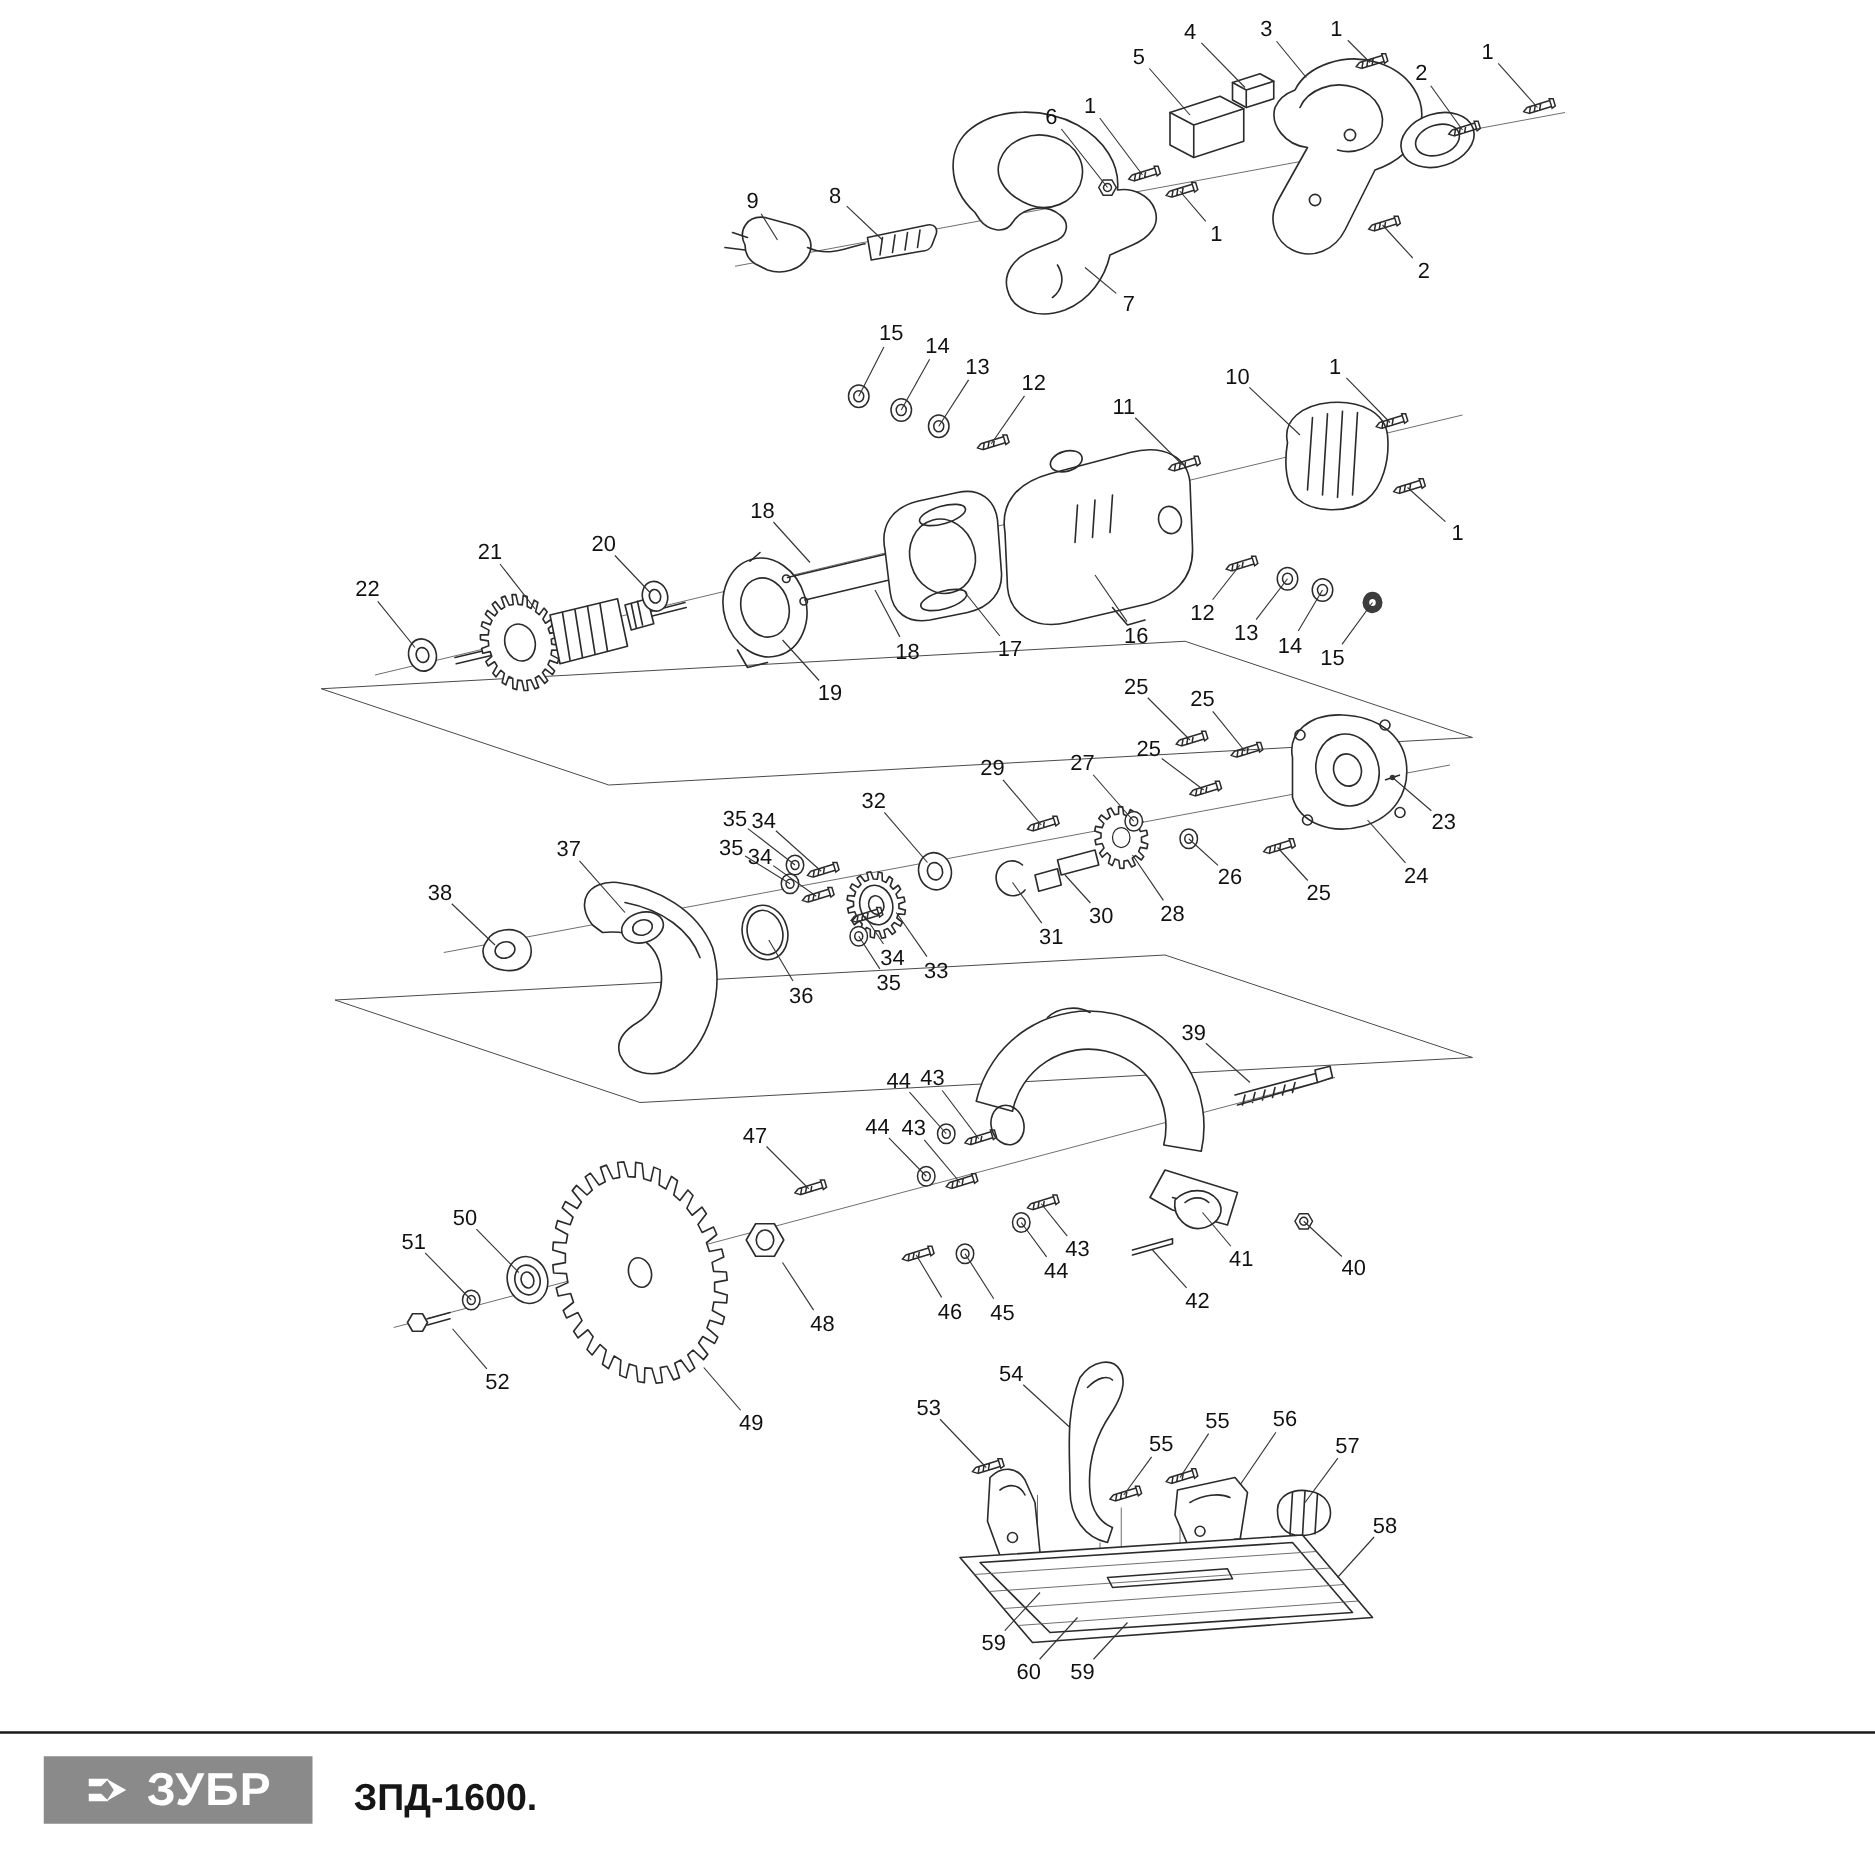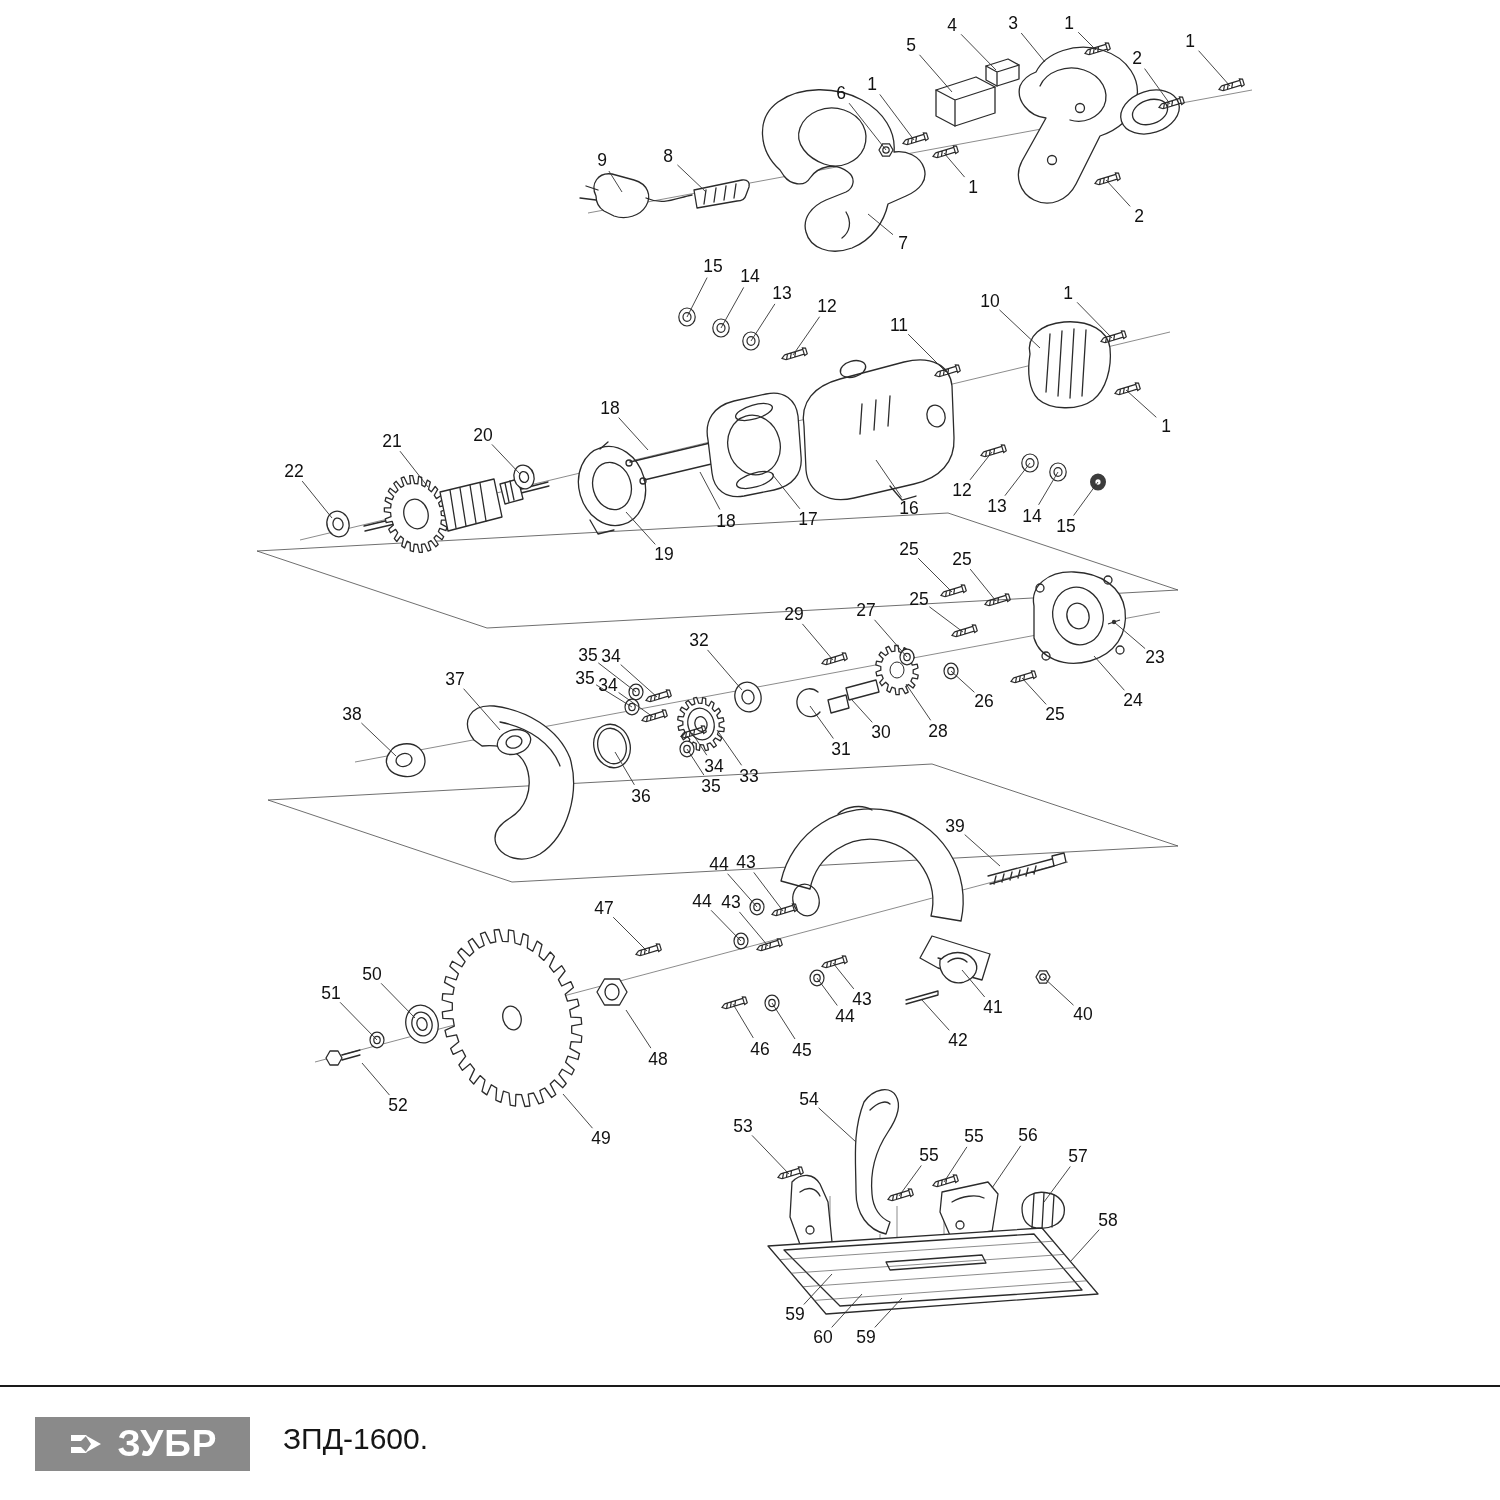--- a/index.html
+++ b/index.html
@@ -7,24 +7,24 @@
   .page{position:relative;width:1500px;height:1500px;background:#fff;overflow:hidden}
   #diagram-svg{position:absolute;left:0;top:0}
   .part{stroke:#2b2b2b;stroke-width:1.3;fill:#fff;stroke-linejoin:round;stroke-linecap:round}
   .part-open{stroke:#2b2b2b;stroke-width:1.3;fill:none;stroke-linejoin:round;stroke-linecap:round}
   .thin{stroke:#5a5a5a;stroke-width:0.7;fill:none}
   .plane{stroke:#4a4a4a;stroke-width:0.8;fill:none}
   #callouts line{stroke:#333;stroke-width:0.9}
   #callouts text{font-size:17.5px;fill:#111;text-anchor:middle;font-family:"Liberation Sans",sans-serif}
   #hardware{stroke:#2b2b2b;stroke-width:1.2;fill:none}
   .footer{position:absolute;left:0;top:1385px;width:1500px;height:115px;border-top:2px solid #1a1a1a;background:#fff}
-  .logo{position:absolute;left:35px;top:30px;width:215px;height:54px;background:#8a8a8a;color:#fff;
+  .logo{position:absolute;left:35px;top:18px;width:215px;height:54px;background:#8a8a8a;color:#fff;
         display:flex;align-items:center;justify-content:center;gap:10px;font-size:37px;font-weight:700;letter-spacing:1px}
   .caption{position:absolute;left:283px;top:14px;height:76px;display:flex;align-items:center;font-size:30px;color:#2a2a2a;white-space:nowrap}
-  .caption .model{font-weight:400;color:#161616;margin-right:10px}
+  .caption .model{font-weight:700;color:#161616;margin-right:10px}
 </style>
 </head>
 <body>
 
 <div class="page">
 
 <svg id="diagram-svg" width="1500" height="1385" viewBox="0 0 1500 1385">
 
   <g>
     <line class="thin" x1="588" y1="213" x2="1252" y2="90"></line>

